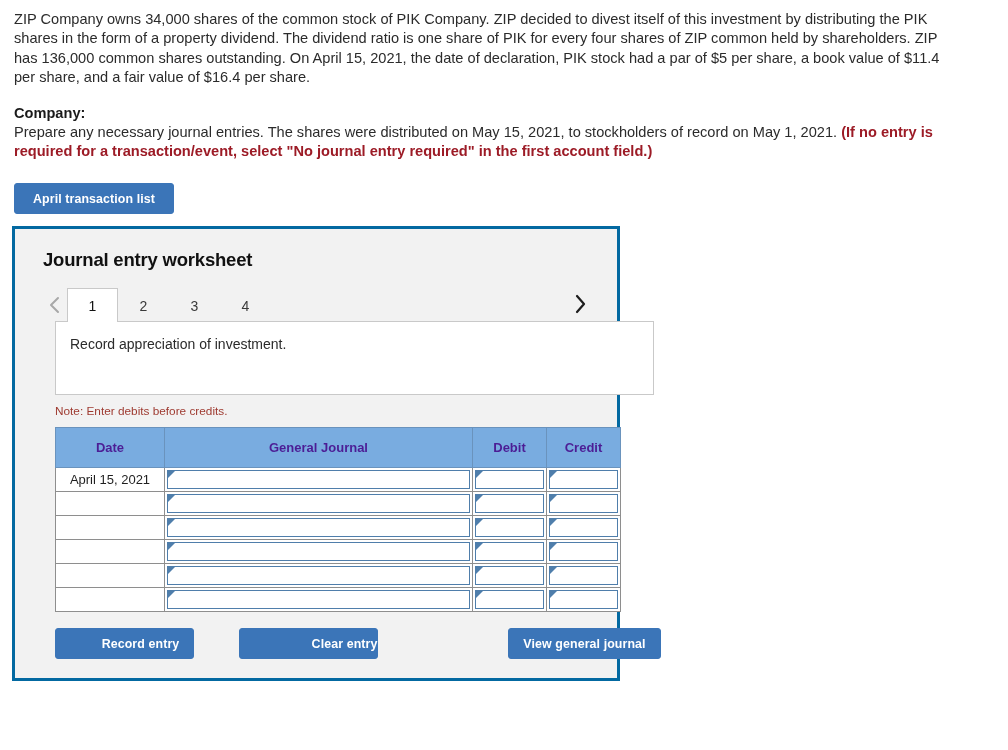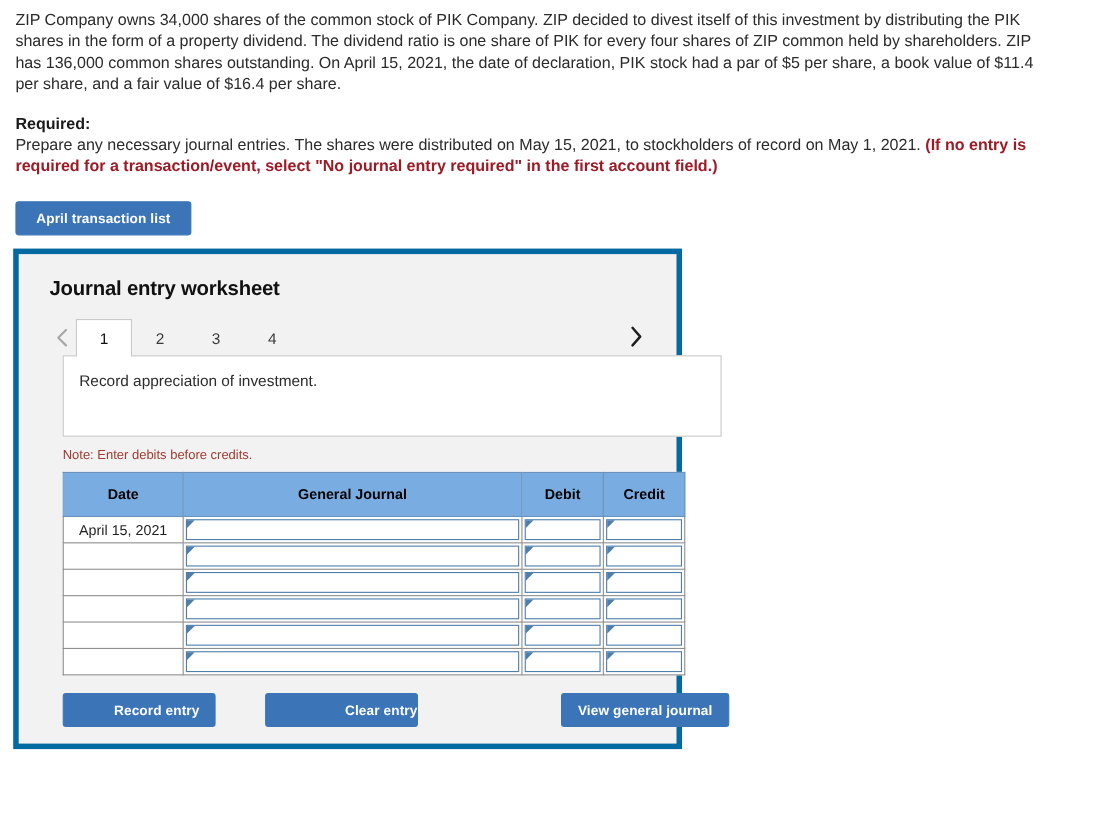--- a/index.html
+++ b/index.html
@@ -68,21 +68,21 @@
     margin: 22px 0 0 14px;
   }
 
   
   .panel {
     position: relative;
     margin: 12px 0 0 12px;
     width: 608px;
     height: 455px;
     background: #f2f2f2;
-    border: 5px solid #0369a1;
+    border: 3px solid #0369a1;
   }
   .panel-title {
     margin: 20px 0 0 28px;
     font-size: 18.5px;
     font-weight: bold;
     color: #111111;
     letter-spacing: -0.2px;
   }
 
   
@@ -165,21 +165,21 @@
   .jtable {
     margin: 9px 0 0 40px;
     border-collapse: collapse;
     table-layout: fixed;
     width: 565px;
     background: #ffffff;
   }
   .jtable th {
     background: #79ace0;
     border: 1px solid #6a93bd;
-    color: #000000;
+    color: #4c1d95;
     font-size: 13px;
     font-weight: bold;
     height: 22px;
     padding: 12px;
     text-align: center;
   }
   .jtable td {
     border: 1px solid #8e8e8e;
     padding: 0;
     height: 23px;
@@ -234,21 +234,21 @@
 
 
 
 
 <div class="problem">
   <span>ZIP Company owns 34,000 shares of the common stock of PIK Company. ZIP decided to divest itself of this investment by distributing the PIK shares in the form of a property dividend. The dividend ratio is one share of PIK for every four shares of ZIP common held by shareholders. ZIP has 136,000 common shares outstanding. On April 15, 2021, the date of declaration, PIK stock had a par of $5 per share, a book value of $11.4 per share, and a fair value of $16.4 per share.</span>
 </div>
 
 
 <div class="required-block">
-  <div class="required-label">Required:</div>
+  <div class="required-label">Company:</div>
   <div class="required-text"><span>Prepare any necessary journal entries. The shares were distributed on May 15, 2021, to stockholders of record on May 1, 2021. </span><span class="required-red">(If no entry is required for a transaction/event, select "No journal entry required" in the first account field.)</span></div>
 </div>
 
 
 <button class="btn-blue" id="view-transaction-list">April transaction list</button>
 
 
 <div class="panel">
 
   <div class="panel-title">Journal entry worksheet</div>

